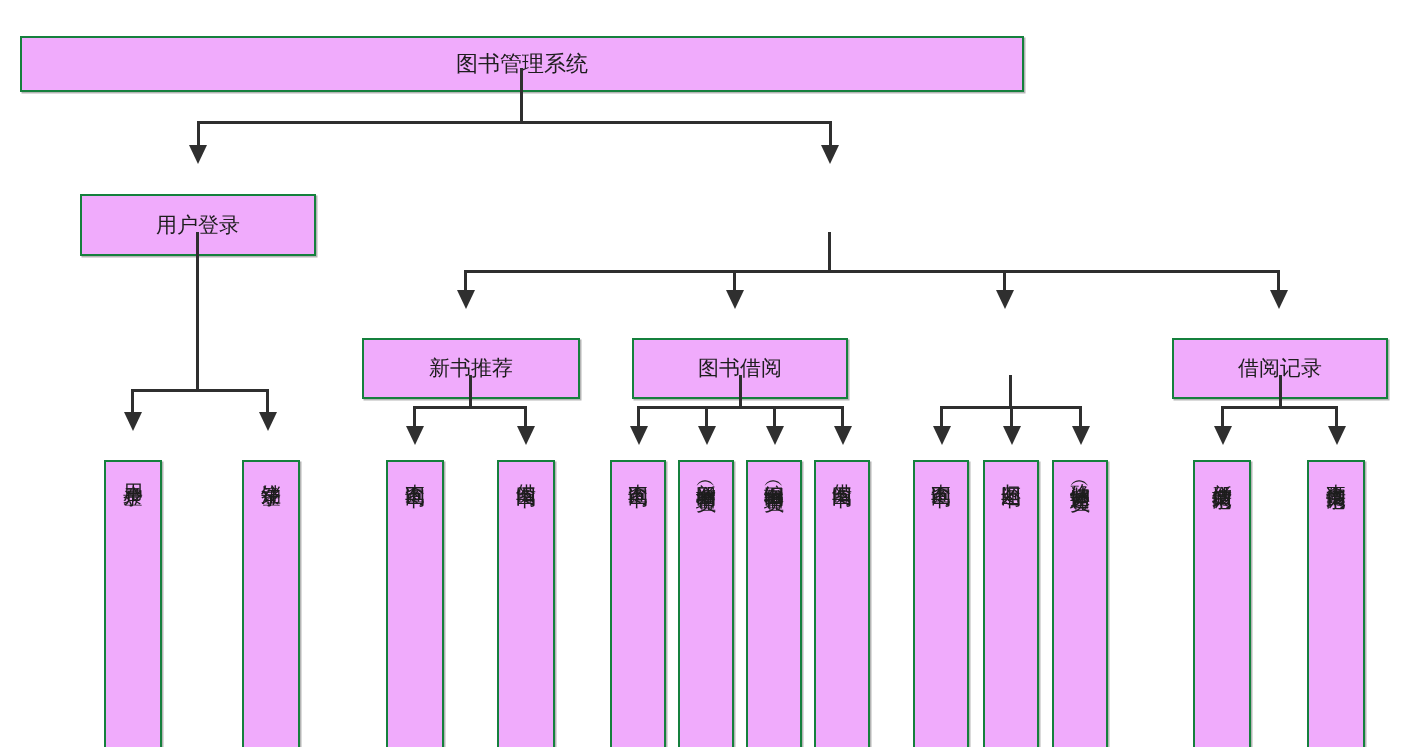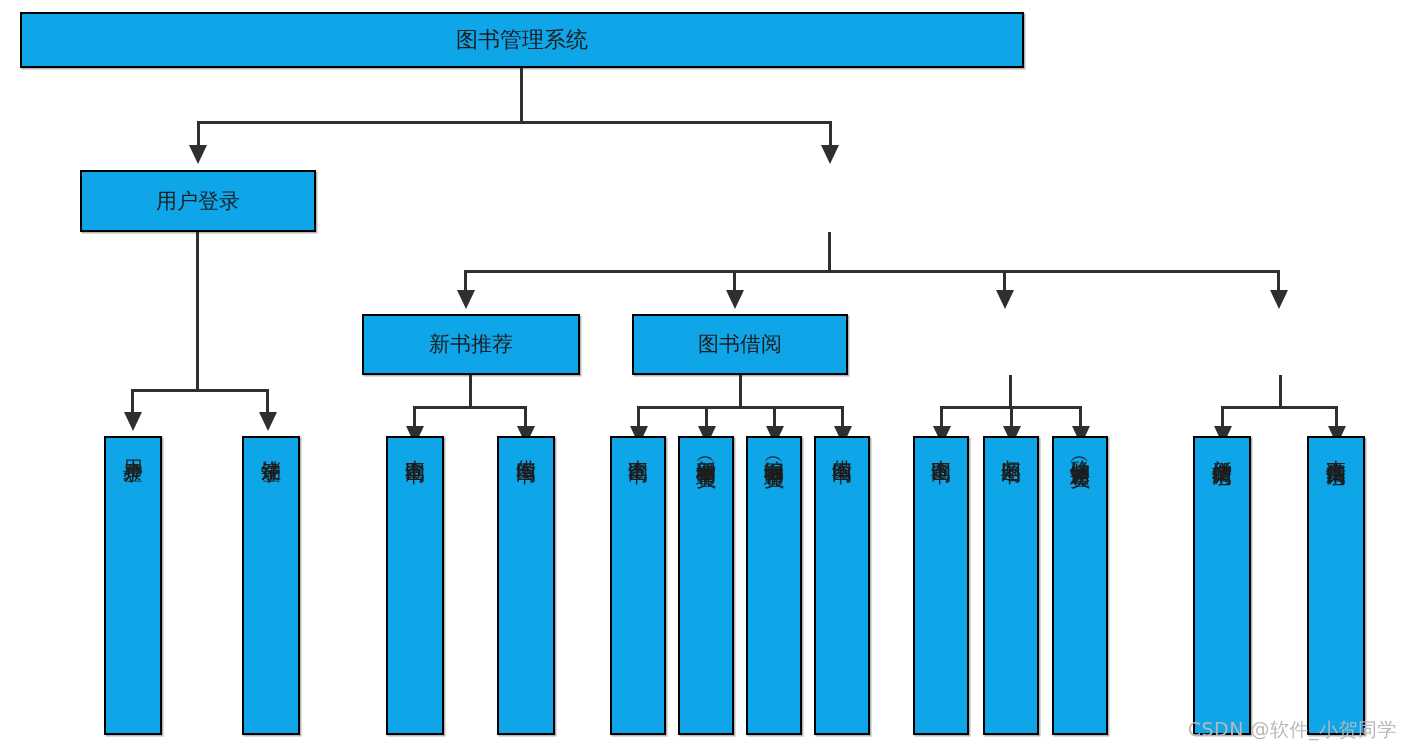--- a/index.html
+++ b/index.html
@@ -14,26 +14,27 @@
     position: relative;
     width: 1405px;
     height: 747px;
     background: #ffffff;
     overflow: hidden;
   }
   
   .node {
     position: absolute;
     box-sizing: border-box;
-    background: #0ea5e9;
-    border: 2px solid #000000;
+    background: #f0abfc;
+    border: 2px solid #15803d;
     box-shadow: 1.5px 1.5px 0 0 rgba(120,120,120,0.55);
     display: flex;
     align-items: center;
     justify-content: center;
+    margin-top: 24px;
   }
   .node .label {
     color: #1d1d1d;
     line-height: 1.18;
     text-align: center;
     white-space: nowrap;
   }
   
   .node.h .label {
     font-size: 21px;
@@ -135,20 +136,23 @@
 
   <div class="node h" style="left:632px; top:314px; width:216px; height:61px;">
     <span class="label">图书借阅</span>
   </div>
 
   <div class="node h" style="left:362px; top:314px; width:218px; height:61px;">
     <span class="label">新书推荐</span>
   </div>
 
 
+  <div class="node h" style="left:1172px; top:314px; width:216px; height:61px;">
+    <span class="label">借阅记录</span>
+  </div>
 
   <div class="vline" style="left:469px; top:375px; height:33px;"></div>
   <div class="hline" style="left:413px; top:406px; width:114px;"></div>
   <div class="vline" style="left:413px; top:406px; height:22px;"></div>
   <div class="arrow" style="left:406px; top:426px;"></div>
   <div class="vline" style="left:524px; top:406px; height:22px;"></div>
   <div class="arrow" style="left:517px; top:426px;"></div>
 
   <div class="vline" style="left:739px; top:375px; height:33px;"></div>
   <div class="hline" style="left:637px; top:406px; width:205px;"></div>
@@ -214,15 +218,14 @@
     <span class="label">确认归还（管理员）</span>
   </div>
 
   <div class="node v" style="left:1193px; top:436px; width:58px; height:299px;">
     <span class="label">新增借阅记录</span>
   </div>
   <div class="node v" style="left:1307px; top:436px; width:58px; height:299px;">
     <span class="label">查询借阅记录</span>
   </div>
 
-  <div id="watermark">CSDN @软件_小贺同学</div>
 
 </div>
 
 </body></html>

